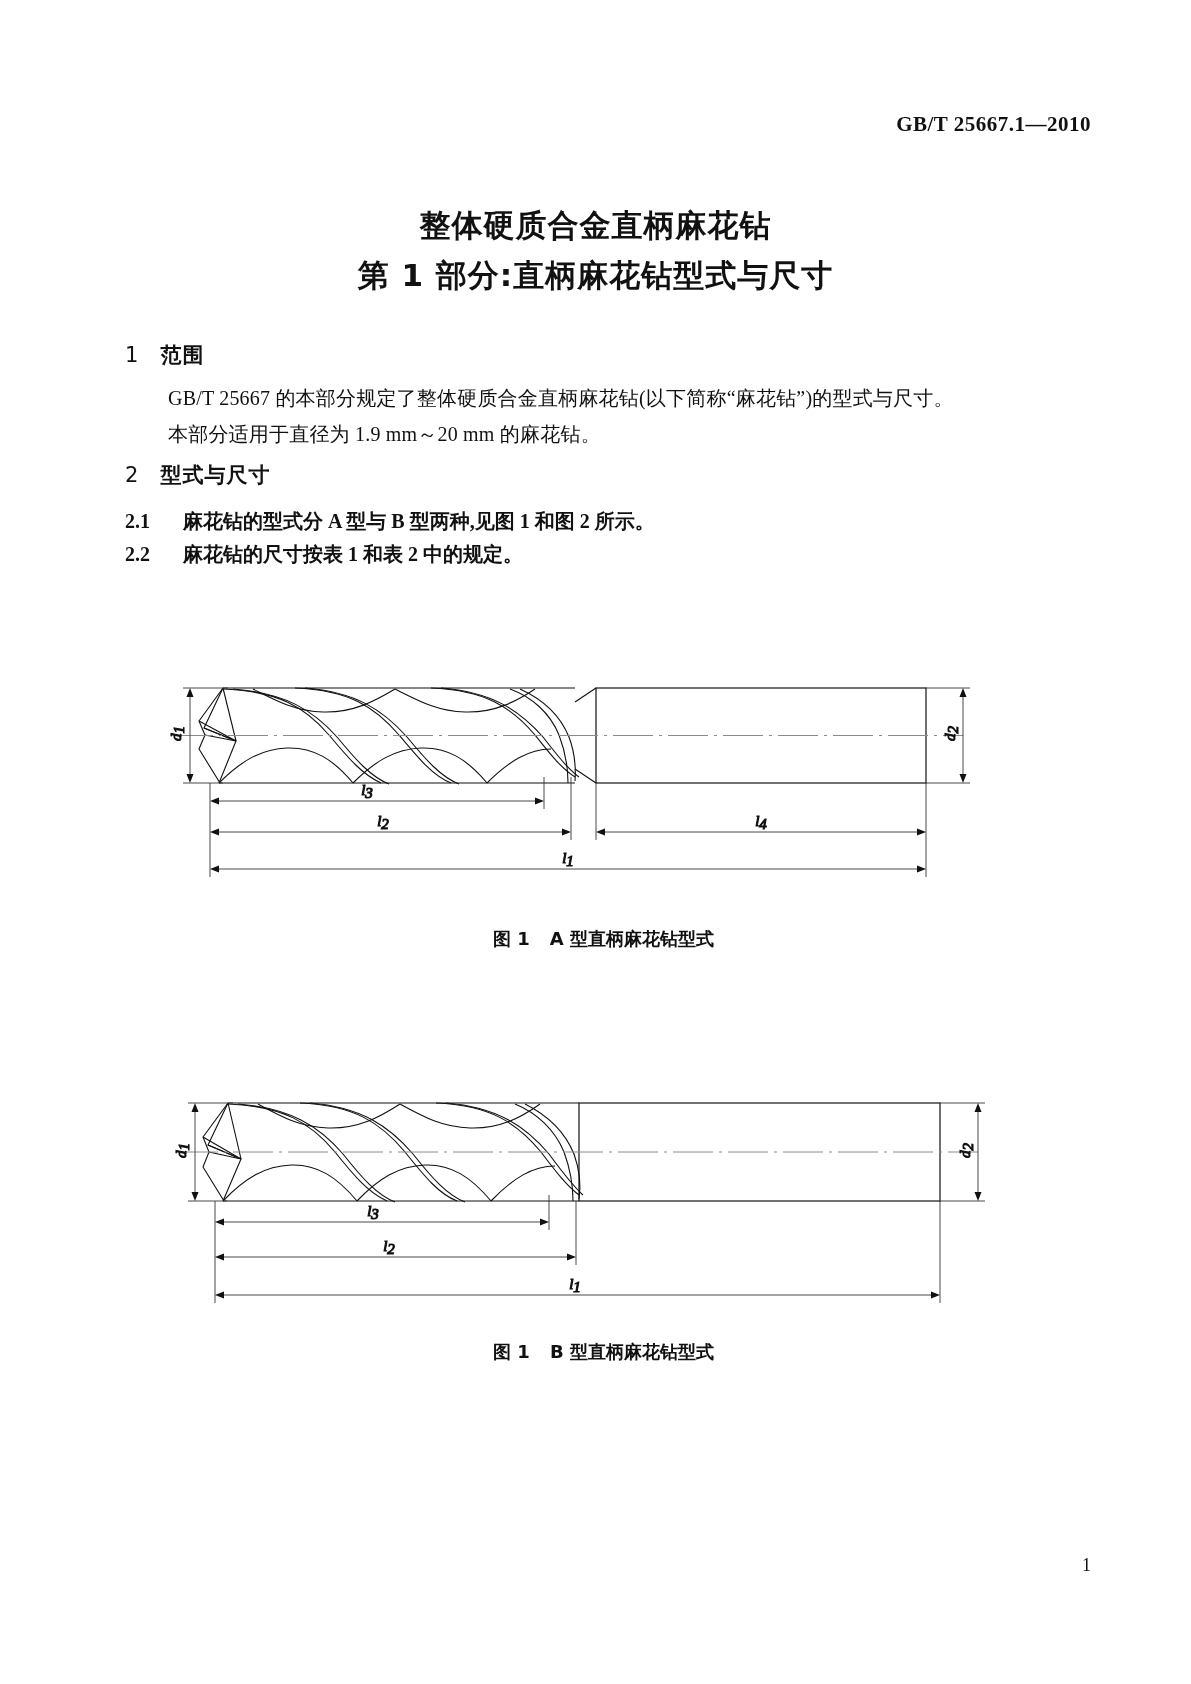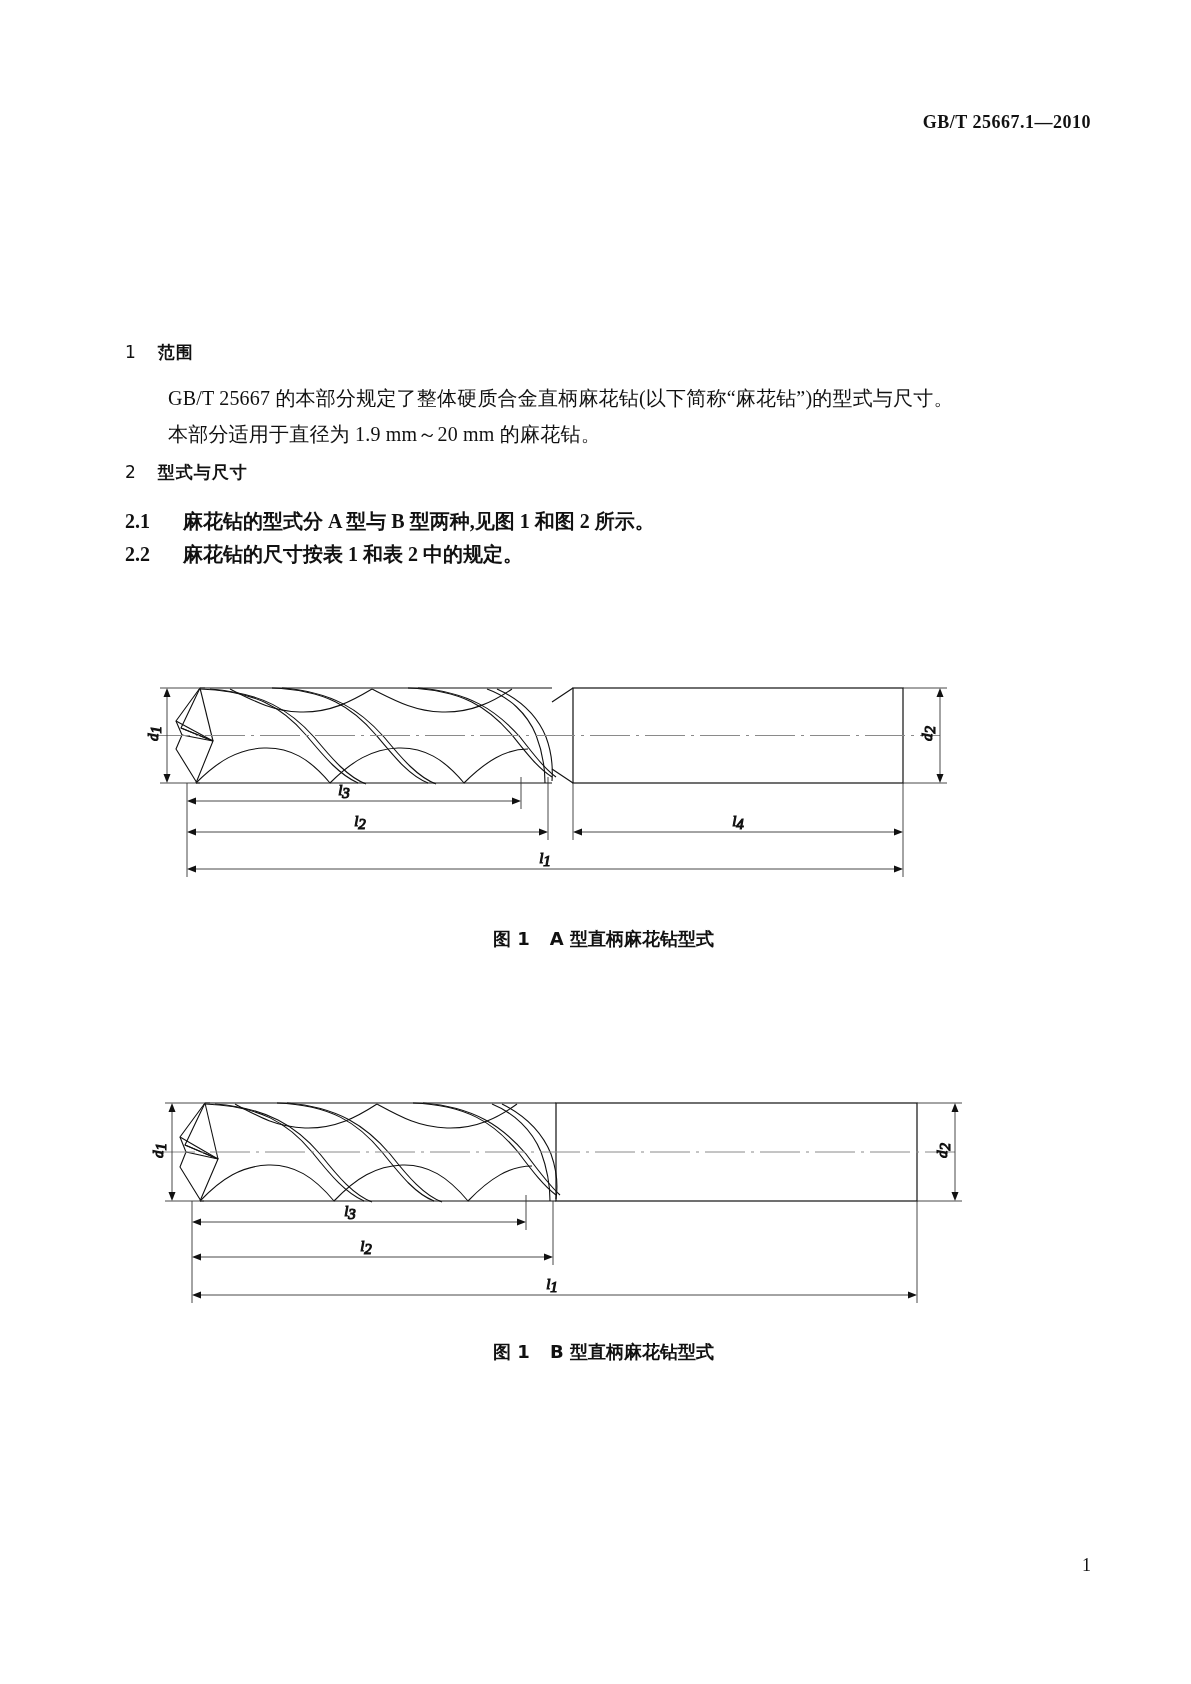--- a/index.html
+++ b/index.html
@@ -16,21 +16,21 @@
     color: #111111;
     overflow: hidden;
   }
 
   
   .std-header {
     position: absolute;
     top: 112px;
     right: 100px;
     font-family: "Liberation Serif", serif;
-    font-size: 18px;
+    font-size: 21px;
     font-weight: bold;
     letter-spacing: 0.5px;
     white-space: nowrap;
   }
 
   
   .doc-title {
     position: absolute;
     top: 200px;
     left: 0;
@@ -43,21 +43,21 @@
     letter-spacing: 1px;
   }
   .doc-title .t-line { display: block; }
 
   
   .sec-heading {
     position: absolute;
     left: 125px;
     font-family: "DejaVu Sans", "Liberation Sans", sans-serif;
     font-weight: bold;
-    font-size: 17px;
+    font-size: 21px;
     white-space: nowrap;
   }
   .sec-heading .num { margin-right: 22px; font-weight: normal; }
   .sec-heading .txt { letter-spacing: 1px; }
 
   .body-line {
     position: absolute;
     left: 168px;
     font-family: "Liberation Serif", "DejaVu Serif", serif;
     font-size: 20px;
@@ -93,37 +93,42 @@
     right: 100px;
     font-family: "Liberation Serif", serif;
     font-size: 18px;
   }
 
   
   .figure {
     position: absolute;
     left: 0;
     width: 970px;
+    padding-left: 23px;
   }
   .figure svg { display: block; }
 
   svg text {
     font-family: "Liberation Serif", "DejaVu Serif", serif;
     font-style: italic;
     font-size: 15px;
     fill: #111;
   }
 </style>
 </head>
 <body>
 
 <div class="page">
 
   <div class="std-header">GB/T 25667.1—2010</div>
 
+  <div class="doc-title">
+    <span class="t-line">整体硬质合金直柄麻花钻</span>
+    <span class="t-line">第 1 部分:直柄麻花钻型式与尺寸</span>
+  </div>
 
   <div class="sec-heading" style="top:341px;">
     <span class="num">1</span><span class="txt">范围</span>
   </div>
 
   <div class="body-line" style="top:385px;text-align:center;">GB/T 25667 的本部分规定了整体硬质合金直柄麻花钻(以下简称“麻花钻”)的型式与尺寸。</div>
 
   <div class="body-line" style="top:421px;">本部分适用于直径为 1.9 mm～20 mm 的麻花钻。</div>
 
   <div class="sec-heading" style="top:461px;">

